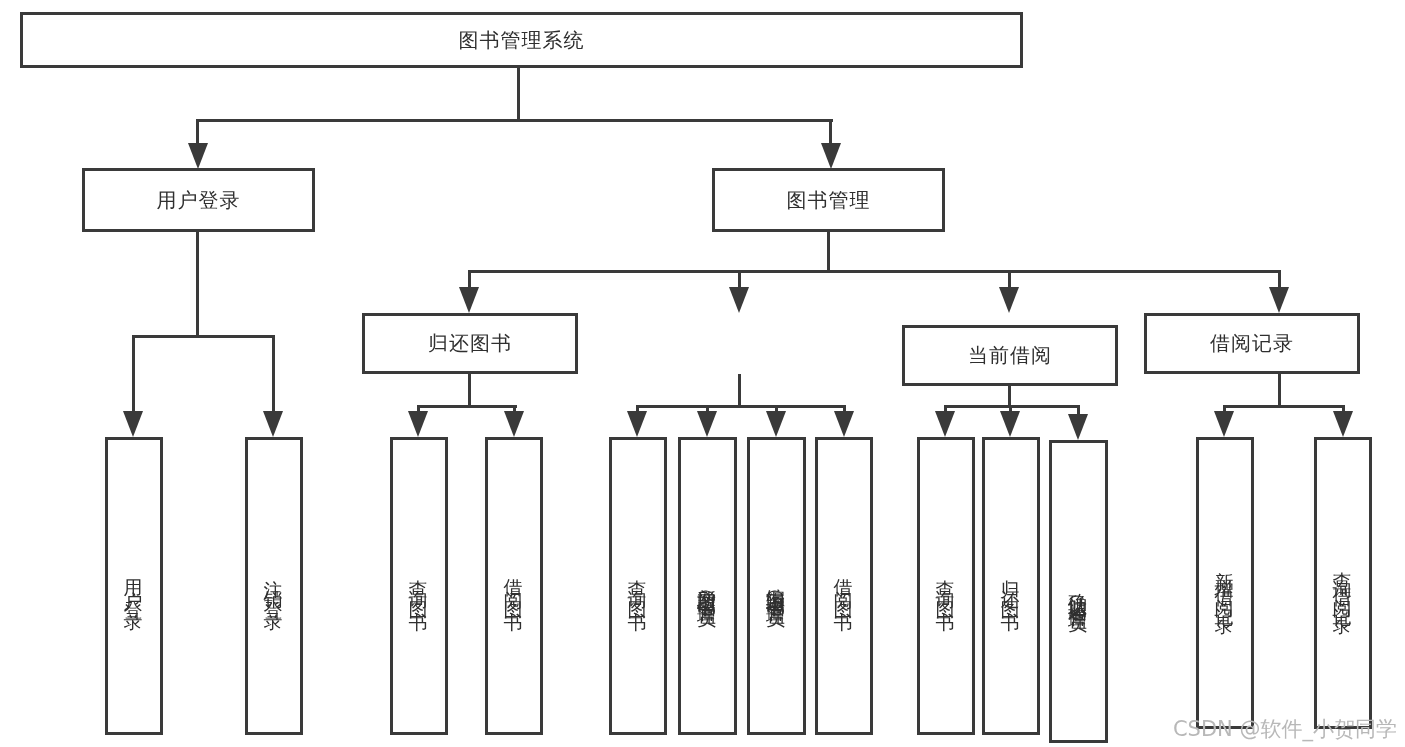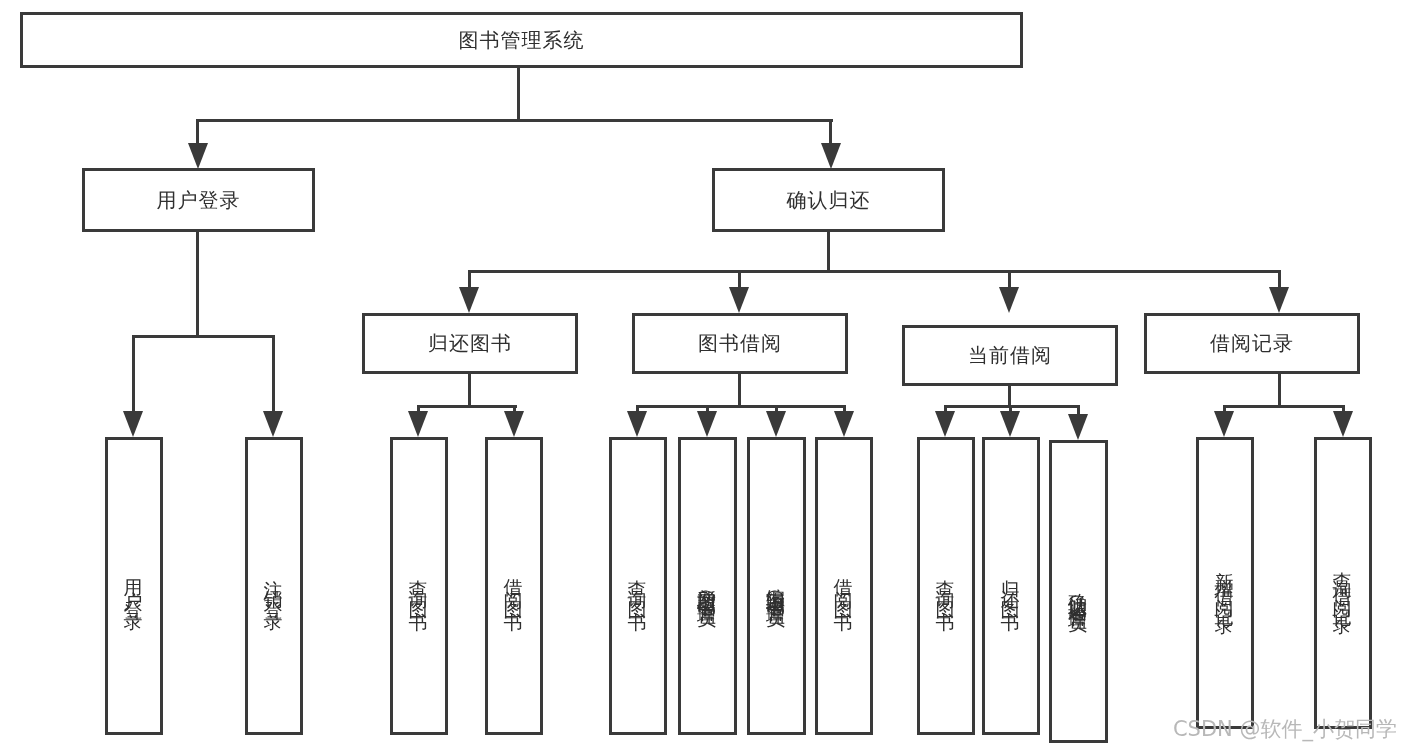--- a/index.html
+++ b/index.html
@@ -70,21 +70,21 @@
   <div class="hline" style="left:196px;top:119px;width:637px;height:3px;"></div>
   <div class="vline" style="left:196px;top:119px;width:3px;height:28px;"></div>
   <div class="arrow" style="left:188px;top:143px;"></div>
   <div class="vline" style="left:829px;top:119px;width:3px;height:28px;"></div>
   <div class="arrow" style="left:821px;top:143px;"></div>
 
   <div class="box" style="left:82px;top:168px;width:233px;height:64px;">
     <span>用户登录</span>
   </div>
   <div class="box" style="left:712px;top:168px;width:233px;height:64px;">
-    <span>确认归还</span>
+    <span>图书管理</span>
   </div>
 
   <div class="vline" style="left:196px;top:232px;width:3px;height:106px;"></div>
   <div class="hline" style="left:132px;top:335px;width:143px;height:3px;"></div>
   <div class="vline" style="left:132px;top:335px;width:3px;height:78px;"></div>
   <div class="arrow" style="left:123px;top:411px;"></div>
   <div class="vline" style="left:272px;top:335px;width:3px;height:78px;"></div>
   <div class="arrow" style="left:263px;top:411px;"></div>
 
   <div class="vline" style="left:827px;top:232px;width:3px;height:41px;"></div>
@@ -93,23 +93,20 @@
   <div class="arrow" style="left:459px;top:287px;"></div>
   <div class="vline" style="left:738px;top:270px;width:3px;height:20px;"></div>
   <div class="arrow" style="left:729px;top:287px;"></div>
   <div class="vline" style="left:1008px;top:270px;width:3px;height:20px;"></div>
   <div class="arrow" style="left:999px;top:287px;"></div>
   <div class="vline" style="left:1278px;top:270px;width:3px;height:20px;"></div>
   <div class="arrow" style="left:1269px;top:287px;"></div>
 
   <div class="box" style="left:362px;top:313px;width:216px;height:61px;">
     <span>归还图书</span>
-  </div>
-  <div class="box" style="left:632px;top:313px;width:216px;height:61px;">
-    <span>图书借阅</span>
   </div>
   <div class="box" style="left:902px;top:325px;width:216px;height:61px;">
     <span>当前借阅</span>
   </div>
   <div class="box" style="left:1144px;top:313px;width:216px;height:61px;">
     <span>借阅记录</span>
   </div>
 
   <div class="vline" style="left:468px;top:374px;width:3px;height:34px;"></div>
   <div class="hline" style="left:417px;top:405px;width:100px;height:3px;"></div>

